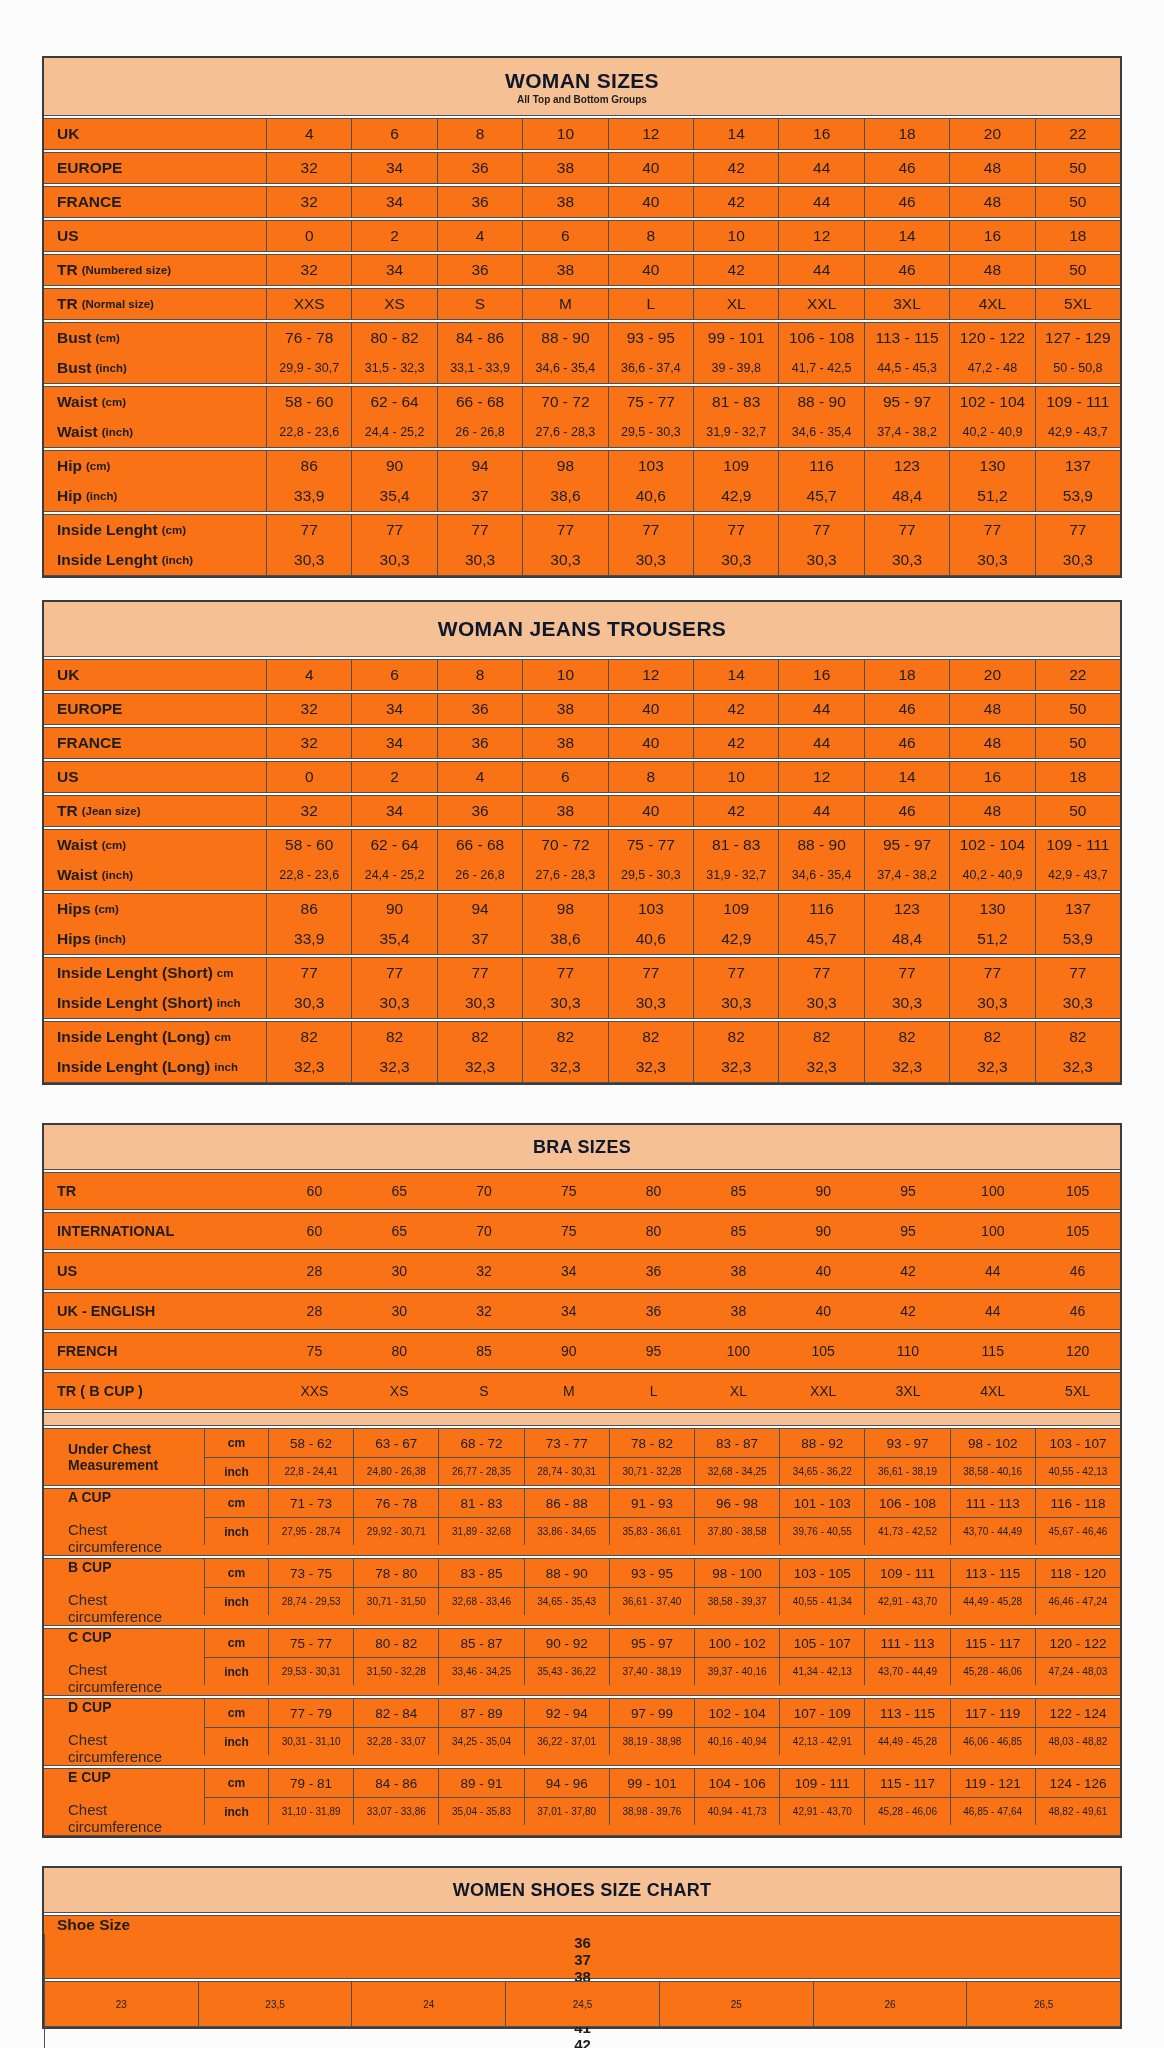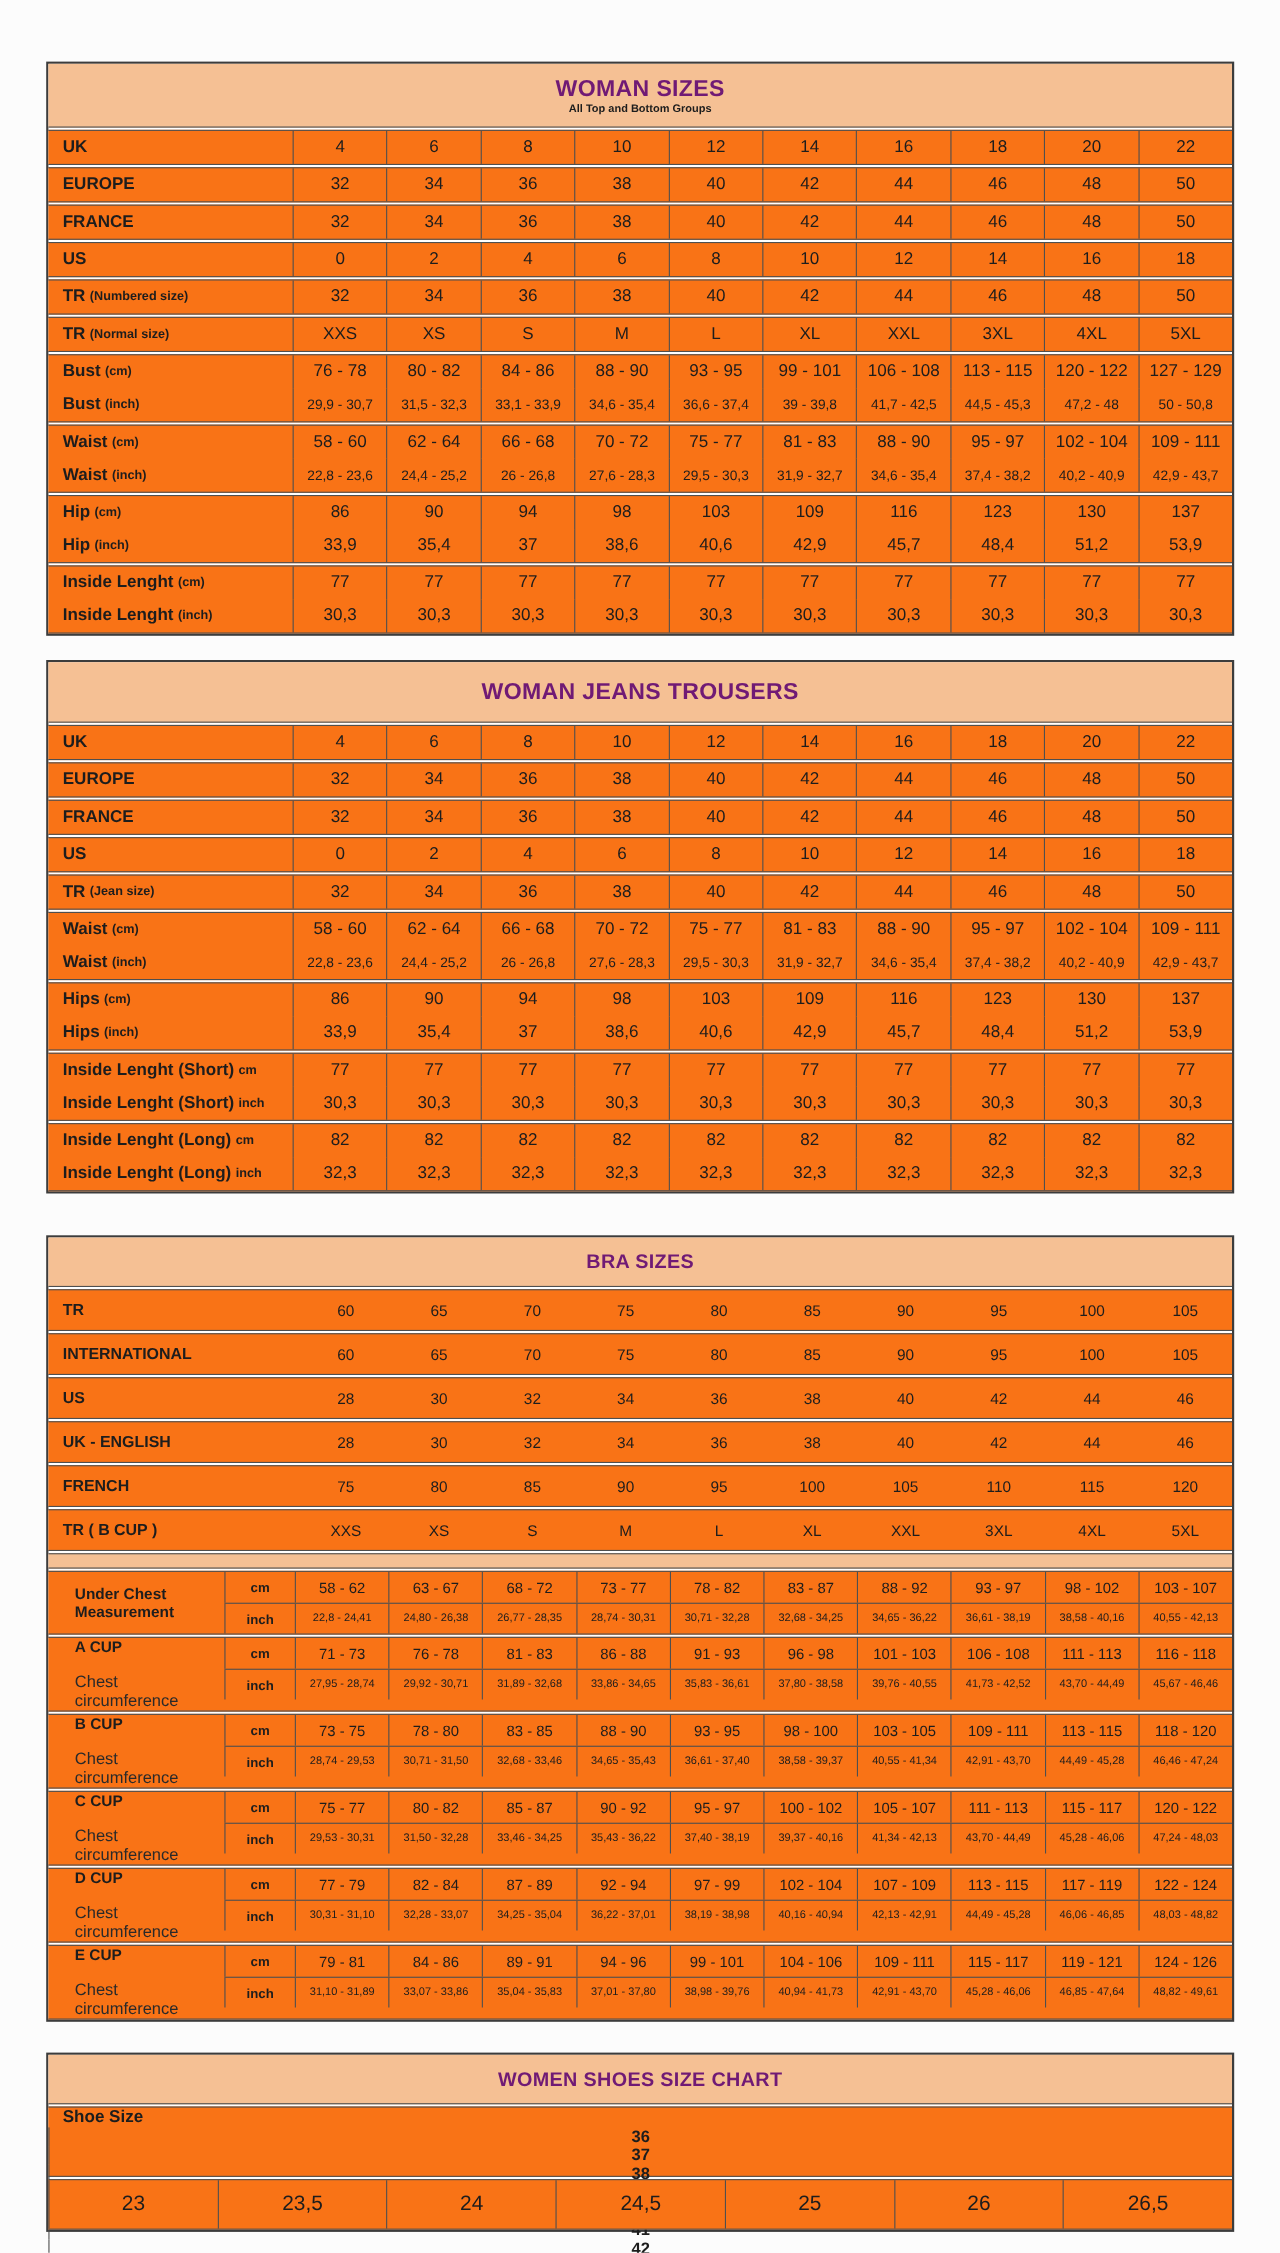--- a/index.html
+++ b/index.html
@@ -25,21 +25,21 @@
   .t-head {
     background:var(--accent);
     display:flex; flex-direction:column; align-items:center; justify-content:center;
     border-bottom:1px solid var(--border-mid);
     flex:none;
   }
   .t-woman .t-head { height:58px; }
   .t-jeans .t-head { height:55px;text-align:center; }
   .t-bra   .t-head { height:45px; }
   .t-shoes .t-head { height:45px; }
-  .t-title { font-weight:700; font-size:21px; letter-spacing:.3px; color:#701a75; }
+  .t-title { font-weight:700; font-size:21px; letter-spacing:.3px; color:#0f172a; }
   .t-bra .t-title, .t-shoes .t-title { font-size:18px; }
   .t-subtitle { font-weight:700; font-size:10px; margin-top:1px; }
   .t-subtitle:empty { display:none; }
 
   .t-group {
     border-top:1px solid var(--border-mid);
     border-bottom:1px solid var(--border-mid);
     background:#f97316;
   }
   .t-row { display:flex; height:30px; }
@@ -71,21 +71,21 @@
   .mr-inch { border-top:1px solid var(--border-mid); }
   .unit-cell { width:64px; flex:none; border-left:1px solid var(--border-mid); font-weight:700; font-size:12px; }
   .bval-lg { font-size:13.5px; }
   .bval-sm { font-size:10px; }
 
   
   .t-shoes .label-cell { width:245px; font-size:15.5px; }
   .t-shoes .t-group:first-child .t-row { height:62px;flex-direction:column; }
   .t-shoes .t-group:last-child .t-row { height:44px; }
   .t-shoes .t-group:first-child .val-cell { font-weight:700; font-size:15px; }
-  .t-shoes .t-group:last-child .val-cell { font-weight:400; font-size:19px; }
+  .t-shoes .t-group:last-child .val-cell { font-weight:400; font-size:10px; }
 </style>
 </head>
 <body>
 
 <div class="sheet">
 
   <section class="size-table t-woman">
     <header class="t-head">
       <div class="t-title">WOMAN SIZES</div>
       <div class="t-subtitle">All Top and Bottom Groups</div>

